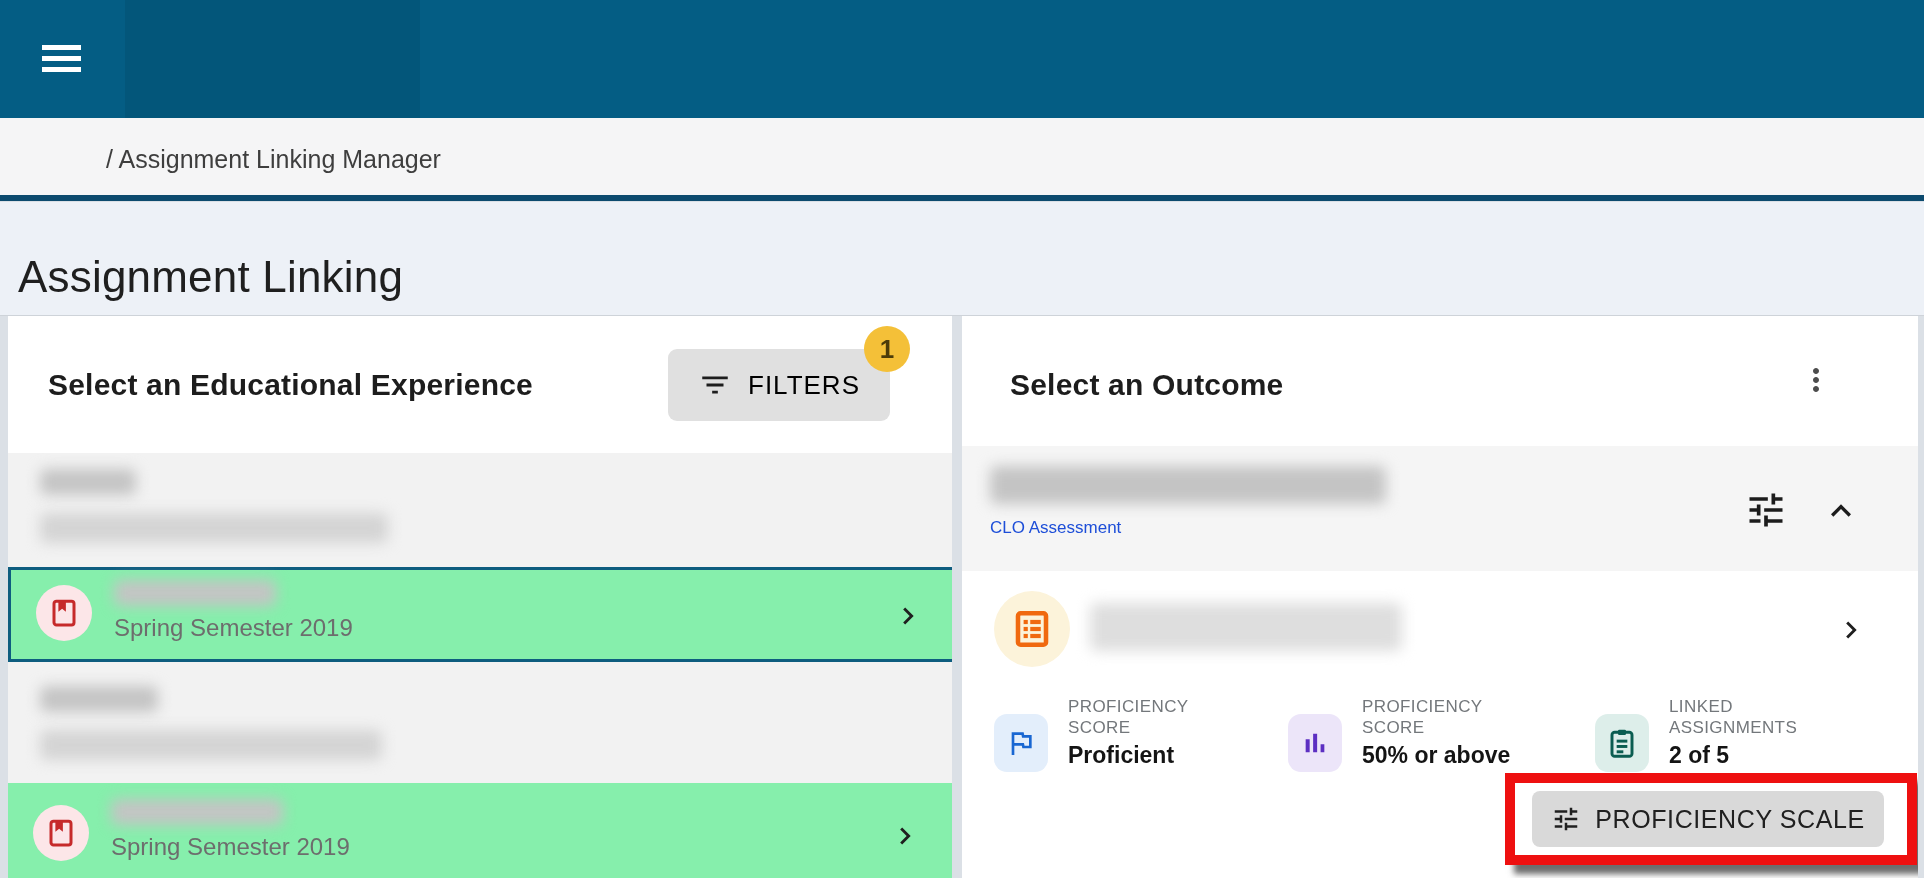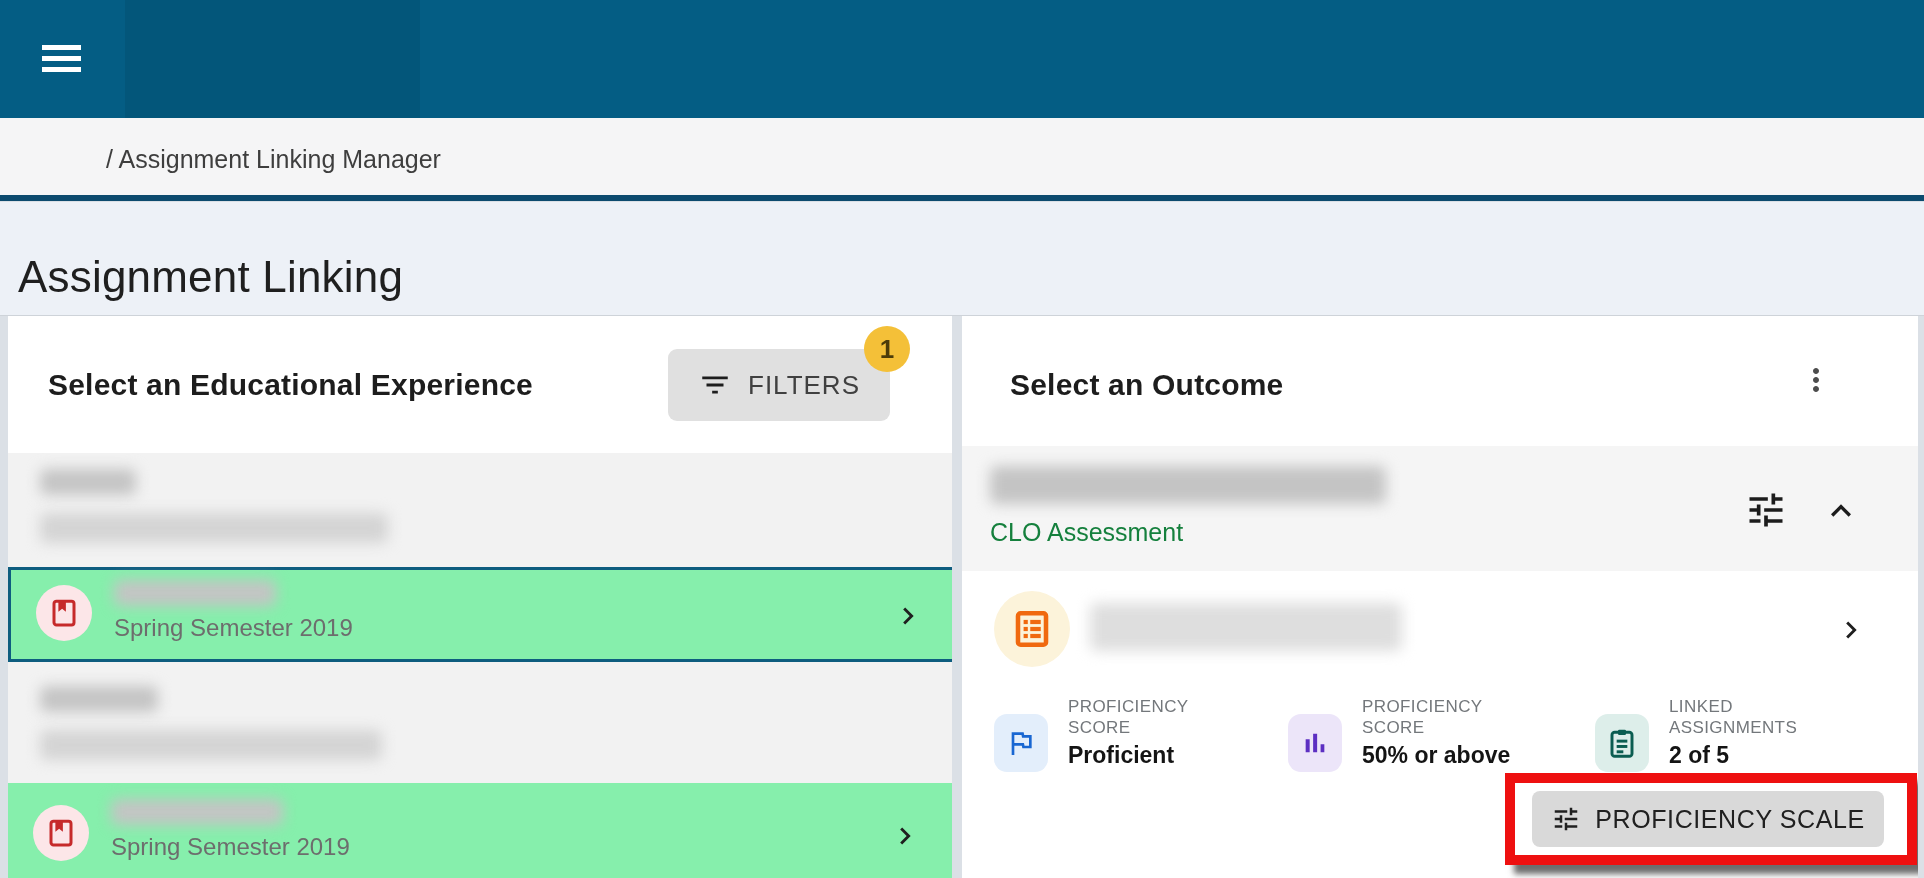--- a/index.html
+++ b/index.html
@@ -26,21 +26,21 @@
   .content { left:0; top:315px; width:1924px; height:563px; border-top:1px solid #ced3d9; }
   .panel { background:#ffffff; top:0; height:563px; overflow:hidden; }
   .panel-left { left:8px; width:944px; }
   .panel-right { left:962px; width:956px; }
 
   .panel-header-title { font-size:30px; font-weight:700; color:#1d1d1d; letter-spacing:0.2px; }
 
   
   .filters-btn { left:660px; top:33px; width:222px; height:72px; background:#e0e0e0; border-radius:9px;
     display:flex; align-items:center; justify-content:center; gap:16px; cursor:pointer; }
-  .filters-label { font-size:26px; font-weight:500; color:#404040; letter-spacing:1px; }
+  .filters-label { font-size:26px; font-weight:500; color:#000000; letter-spacing:1px; }
   .filters-badge { left:856px; top:10px; width:46px; height:46px; border-radius:50%; background:#f4c038;
     display:flex; align-items:center; justify-content:center; font-size:26px; font-weight:600; color:#4c3c09; }
 
   
   .redact { background:#c4c4c4; filter:blur(7px); border-radius:6px; }
   .redact.soft { background:#d4d4d4; }
   .redact.light { background:#dedede; }
 
   .group-row { left:0; width:944px; background:#f2f2f2; }
   .list-item { left:0; width:1072px; background:#86efac; }
@@ -49,21 +49,21 @@
   .icon-circle { border-radius:50%; display:flex; align-items:center; justify-content:center; }
   .course-circle { width:56px; height:56px; background:#fce6e8; }
   .outcome-circle { width:76px; height:76px; background:#fcf3da; }
 
   .term-text { font-size:24px; color:#6d6d6d; }
   .chevron { width:34px; height:34px; }
 
   
   .kebab-btn { left:830px; top:40px; width:48px; height:48px; display:flex; align-items:center; justify-content:center; cursor:pointer; }
   .outcome-gray { left:0; top:130px; width:956px; height:125px; background:#f5f5f5; }
-  .clo-subtitle { font-size:25px; color:#15803d; }
+  .clo-subtitle { font-size:17px; color:#1d4ed8; }
   .tune-btn { cursor:pointer; }
 
   .stat-tile { width:54px; height:58px; border-radius:13px; display:flex; align-items:center; justify-content:center; }
   .tile-goal { background:#e3eefb; }
   .tile-score { background:#ece5f9; }
   .tile-linked { background:#ddeeea; }
   .stat-label { font-size:17px; font-weight:500; color:#73777b; letter-spacing:0.4px; line-height:21px; }
   .stat-value { font-size:23px; font-weight:700; color:#141414; margin-top:4px; }
 
   

